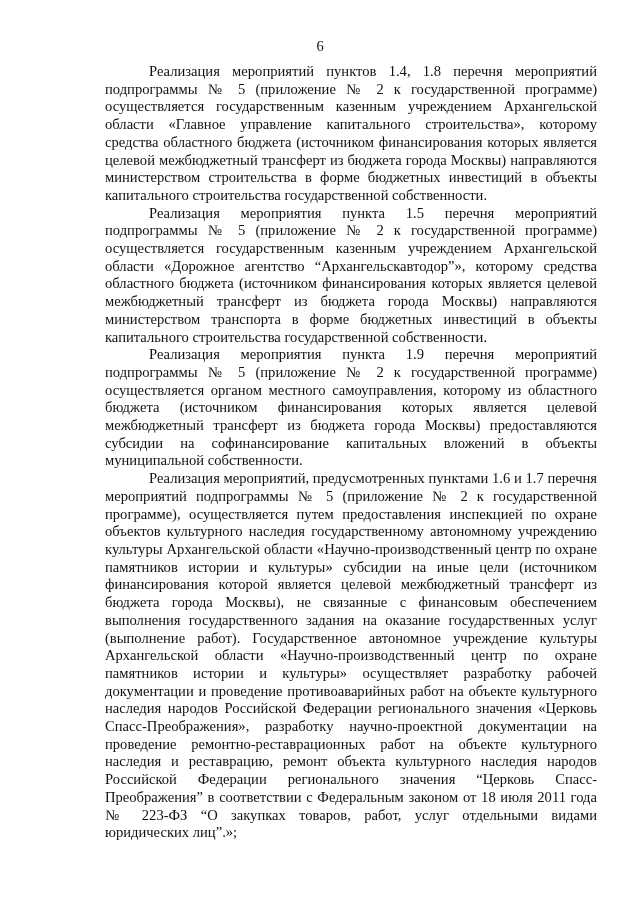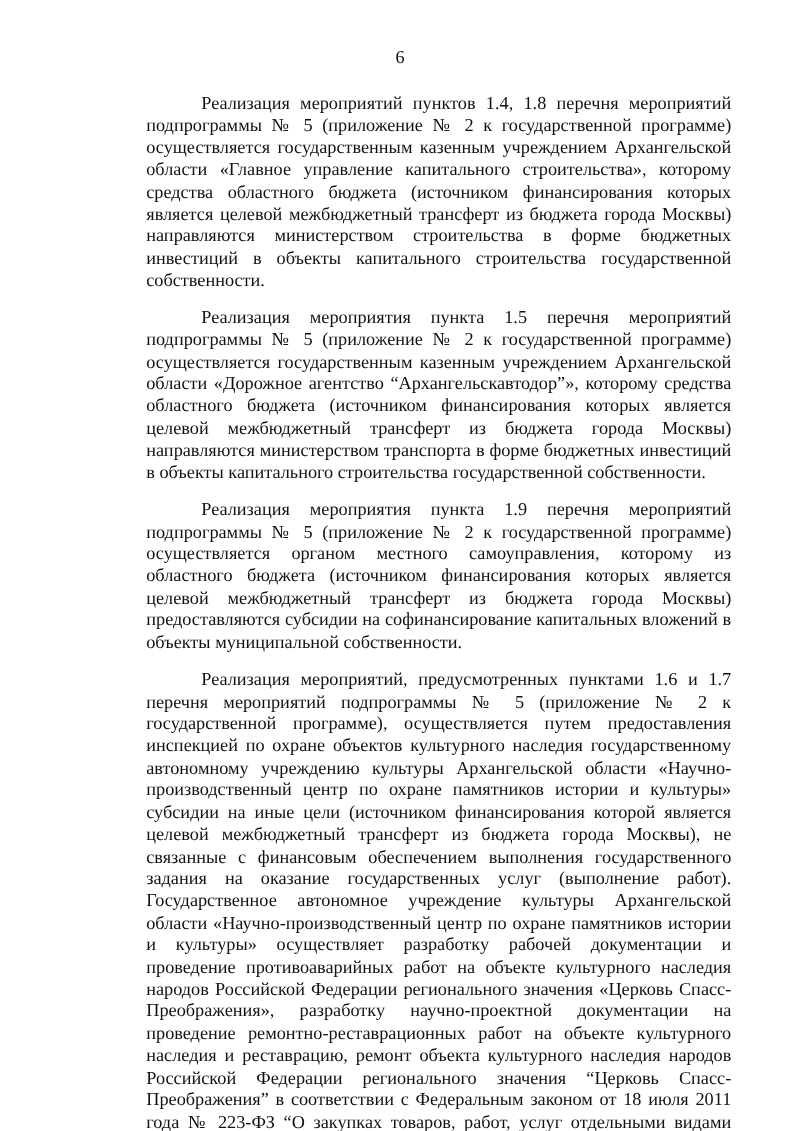--- a/index.html
+++ b/index.html
@@ -7,21 +7,21 @@
   .page { position:absolute; left:0; top:0; width:640px; height:905px; background:#fff; }
   .page-number {
     position:absolute; top:38px; left:0; width:640px; text-align:center;
     font-family:"Liberation Serif", serif; font-size:14.5px; color:#111; line-height:17px;
   }
   .body-text {
     position:absolute; left:105px; top:63px; width:492px;
     font-family:"Liberation Serif", serif; font-size:14.6px; color:#111;
     line-height:17.7px; text-align:justify; hyphens:none;
   }
-  .para { margin:12px; text-indent:44px; text-align:justify; }
+  .para { margin:0; text-indent:44px; text-align:justify; }
 </style>
 </head>
 <body>
 
 <div class="page">
   <div class="page-number">6</div>
   <div class="body-text">
     <p class="para">Реализация мероприятий пунктов 1.4, 1.8 перечня мероприятий подпрограммы № 5 (приложение № 2 к государственной программе) осуществляется государственным казенным учреждением Архангельской области «Главное управление капитального строительства», которому средства областного бюджета (источником финансирования которых является целевой межбюджетный трансферт из бюджета города Москвы) направляются министерством строительства в форме бюджетных инвестиций в объекты капитального строительства государственной собственности.</p>
     <p class="para">Реализация мероприятия пункта 1.5 перечня мероприятий подпрограммы № 5 (приложение № 2 к государственной программе) осуществляется государственным казенным учреждением Архангельской области «Дорожное агентство “Архангельскавтодор”», которому средства областного бюджета (источником финансирования которых является целевой межбюджетный трансферт из бюджета города Москвы) направляются министерством транспорта в форме бюджетных инвестиций в объекты капитального строительства государственной собственности.</p>
     <p class="para">Реализация мероприятия пункта 1.9 перечня мероприятий подпрограммы № 5 (приложение № 2 к государственной программе) осуществляется органом местного самоуправления, которому из областного бюджета (источником финансирования которых является целевой межбюджетный трансферт из бюджета города Москвы) предоставляются субсидии на софинансирование капитальных вложений в объекты муниципальной собственности.</p>

